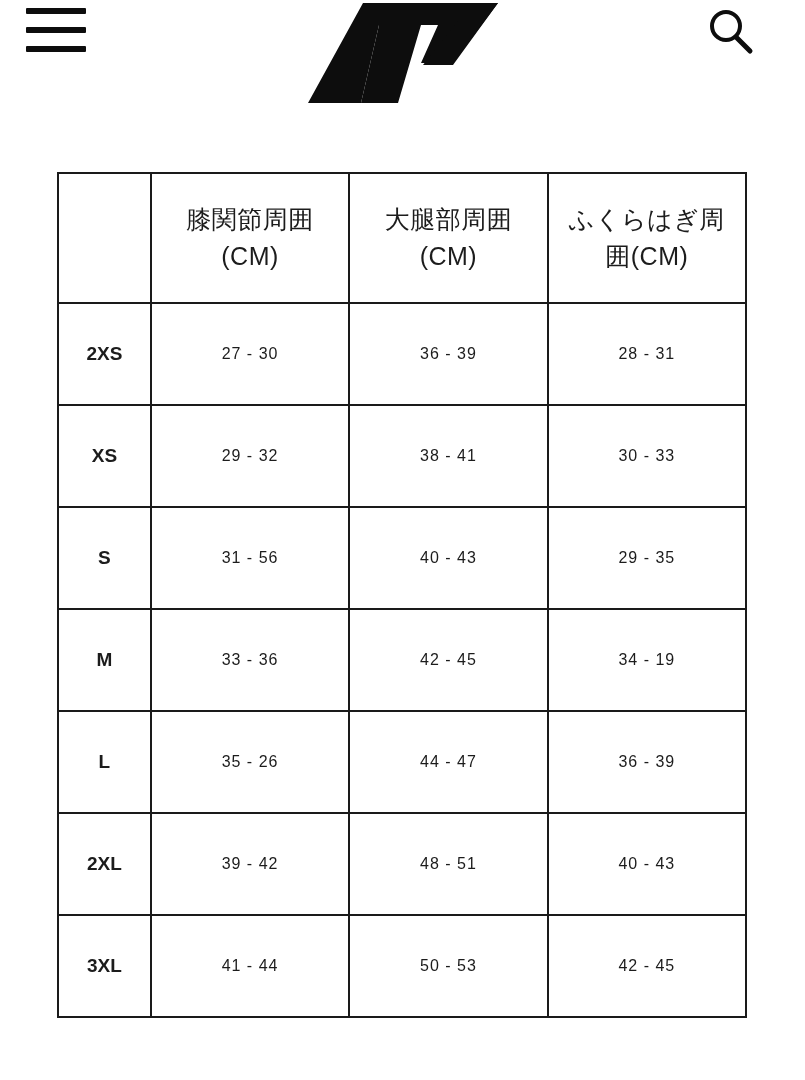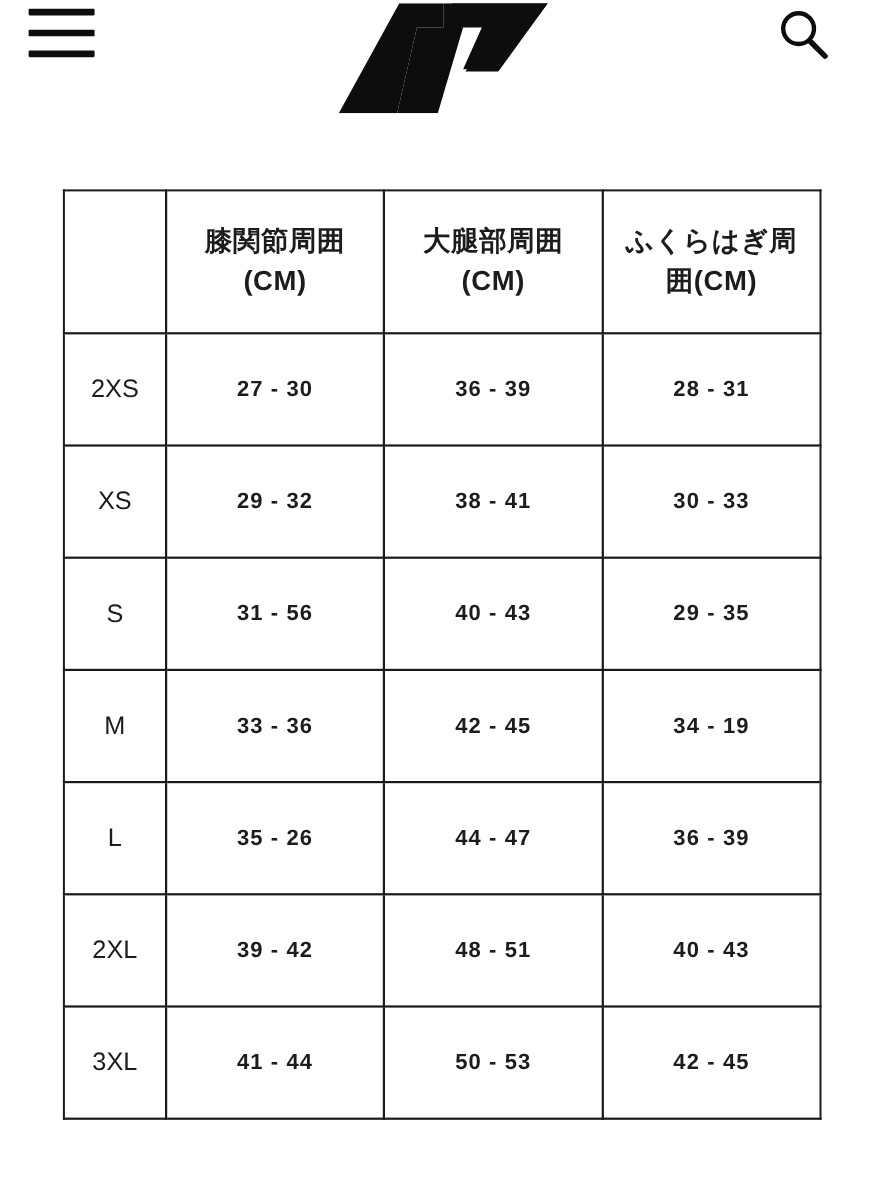--- a/index.html
+++ b/index.html
@@ -82,37 +82,37 @@
     text-align: center;
     vertical-align: middle;
     color: #1c1c1c;
   }
   table.size-table col.c-label { width: 88px; }
   table.size-table col.c-data  { width: 188px; }
 
   thead th {
     height: 128px;
     font-size: 25px;
-    font-weight: bold;
+    font-weight: normal;
     line-height: 1.5;
     padding: 0 12px;
     letter-spacing: 0.5px;
   }
   thead th.blank-head { font-size: 0; }
 
   tbody th.row-label {
     height: 100px;
-    font-size: 23px;
-    font-weight: normal;
+    font-size: 19px;
+    font-weight: bold;
     line-height: 1.3;
     padding: 0 4px;
   }
   tbody td.val {
-    font-size: 20px;
-    font-weight: bold;
+    font-size: 16px;
+    font-weight: normal;
     letter-spacing: 1px;
   }
 
   
   .table-wrap { overflow: hidden; height: 908px; }
 </style>
 </head>
 <body>
 
 <div class="header">

